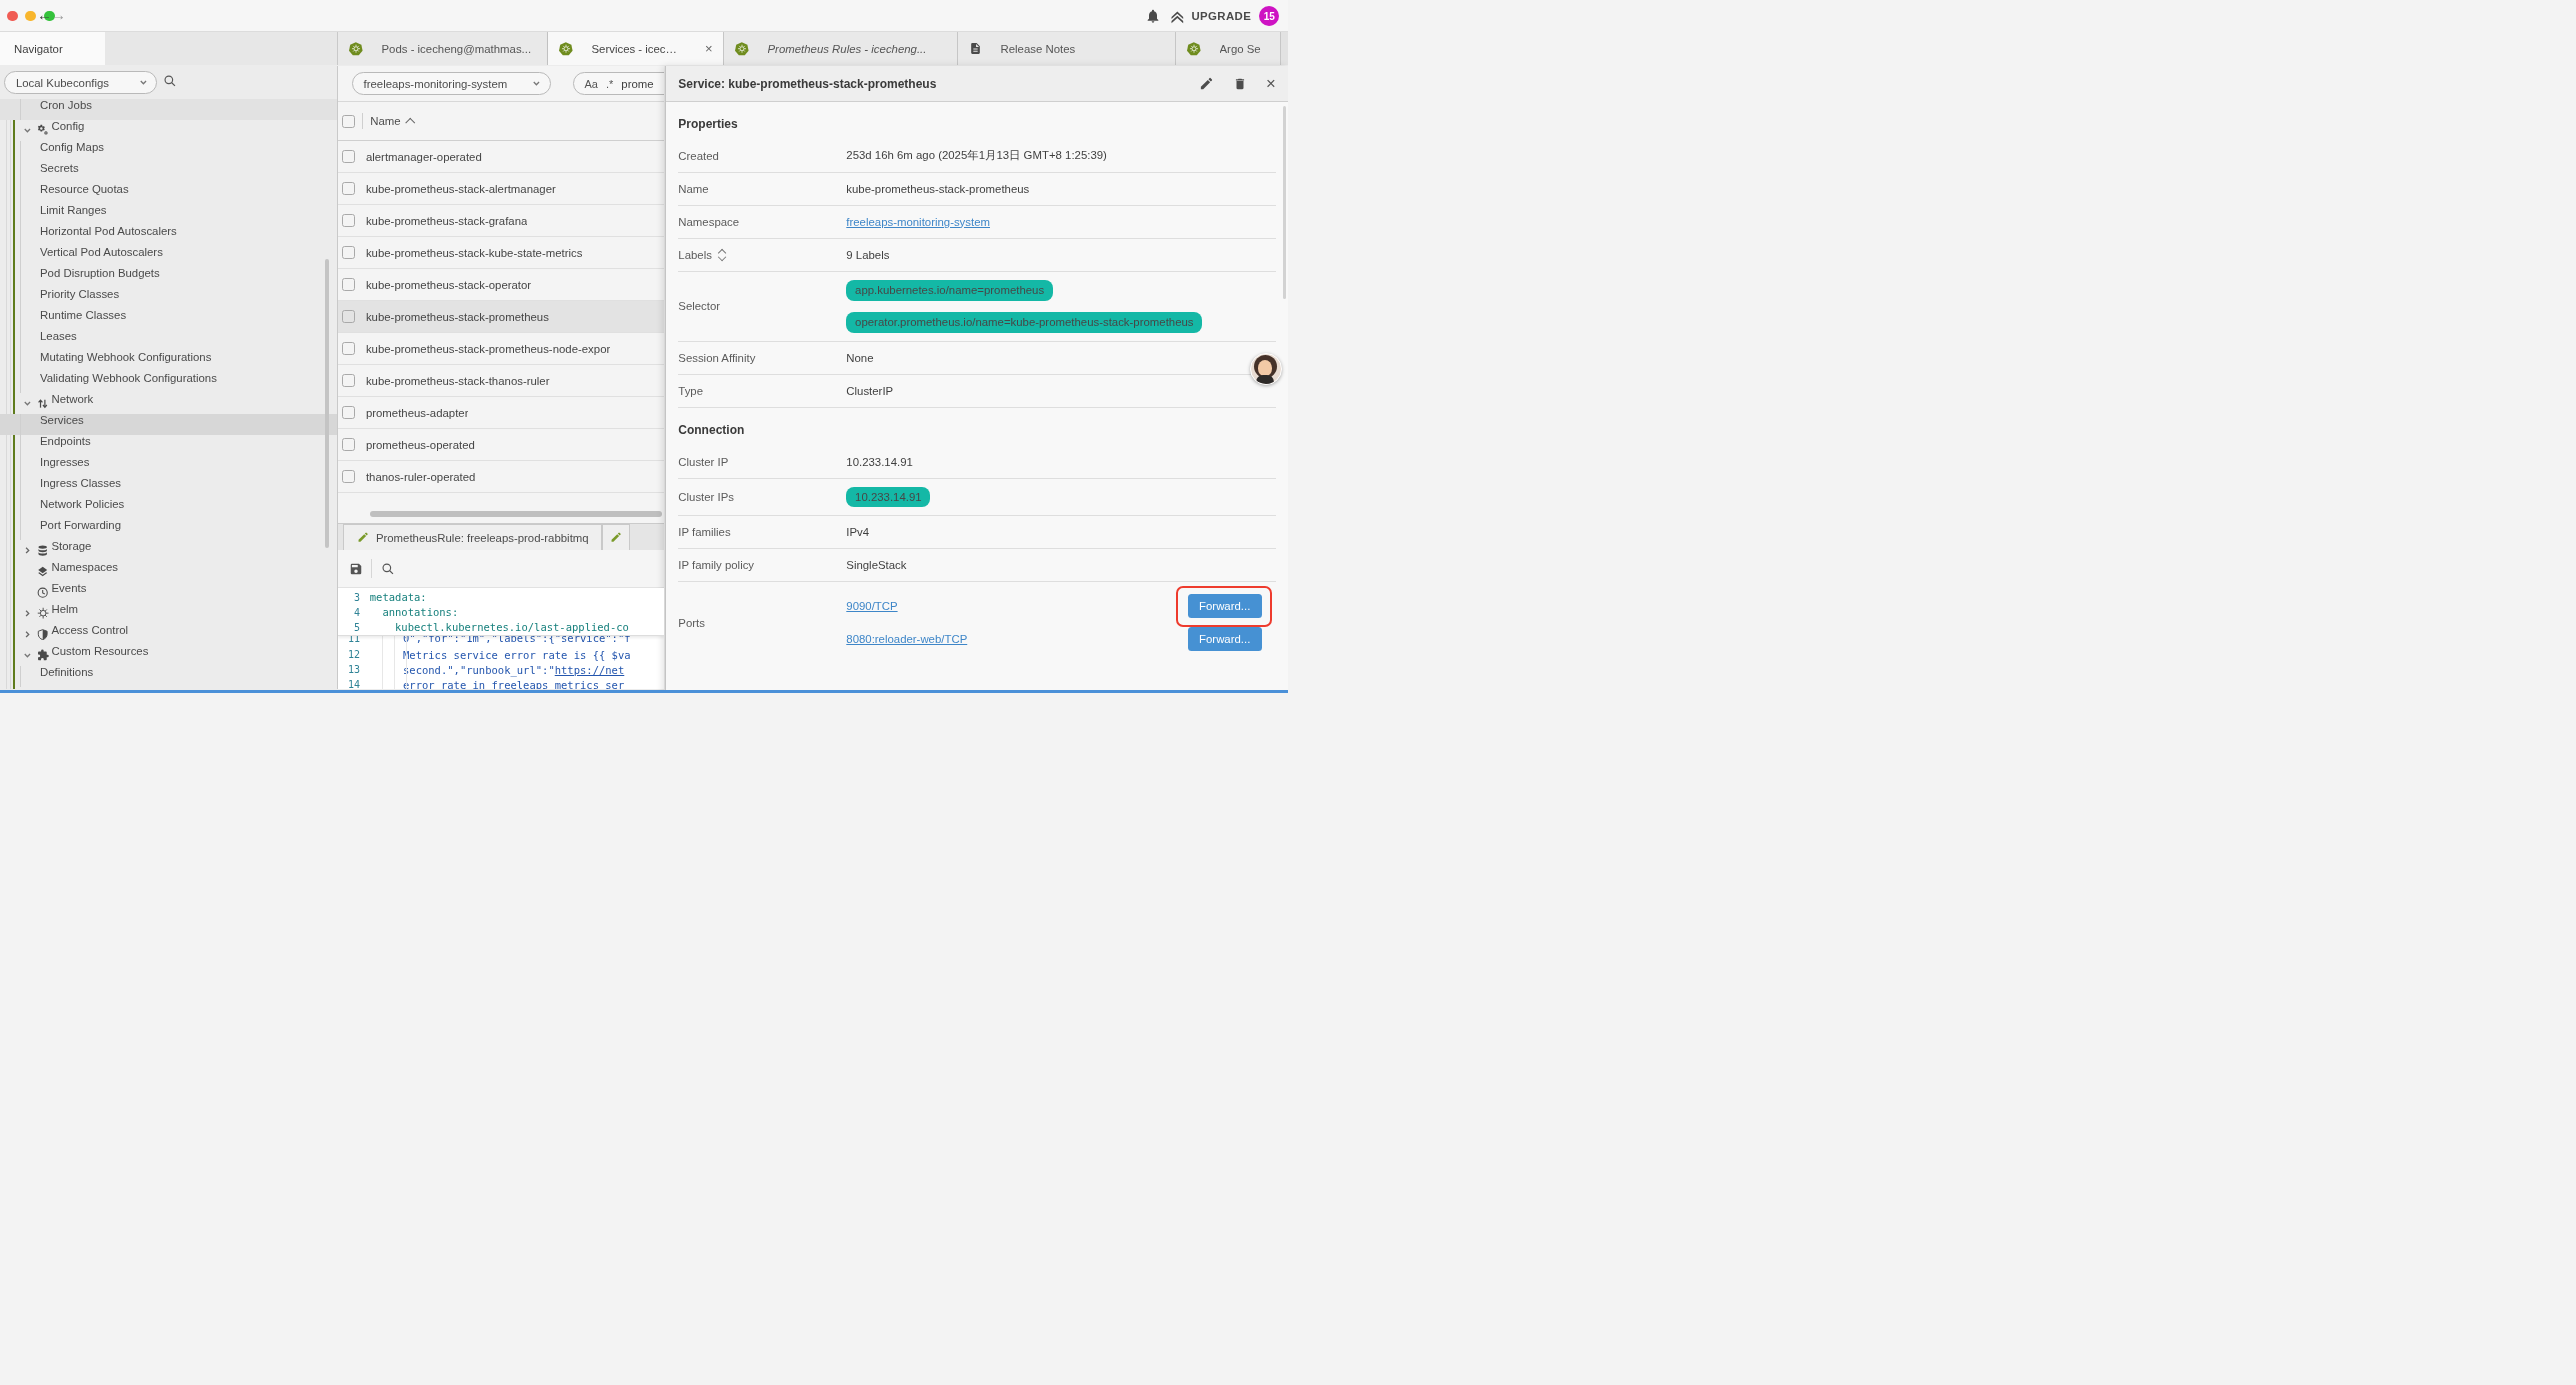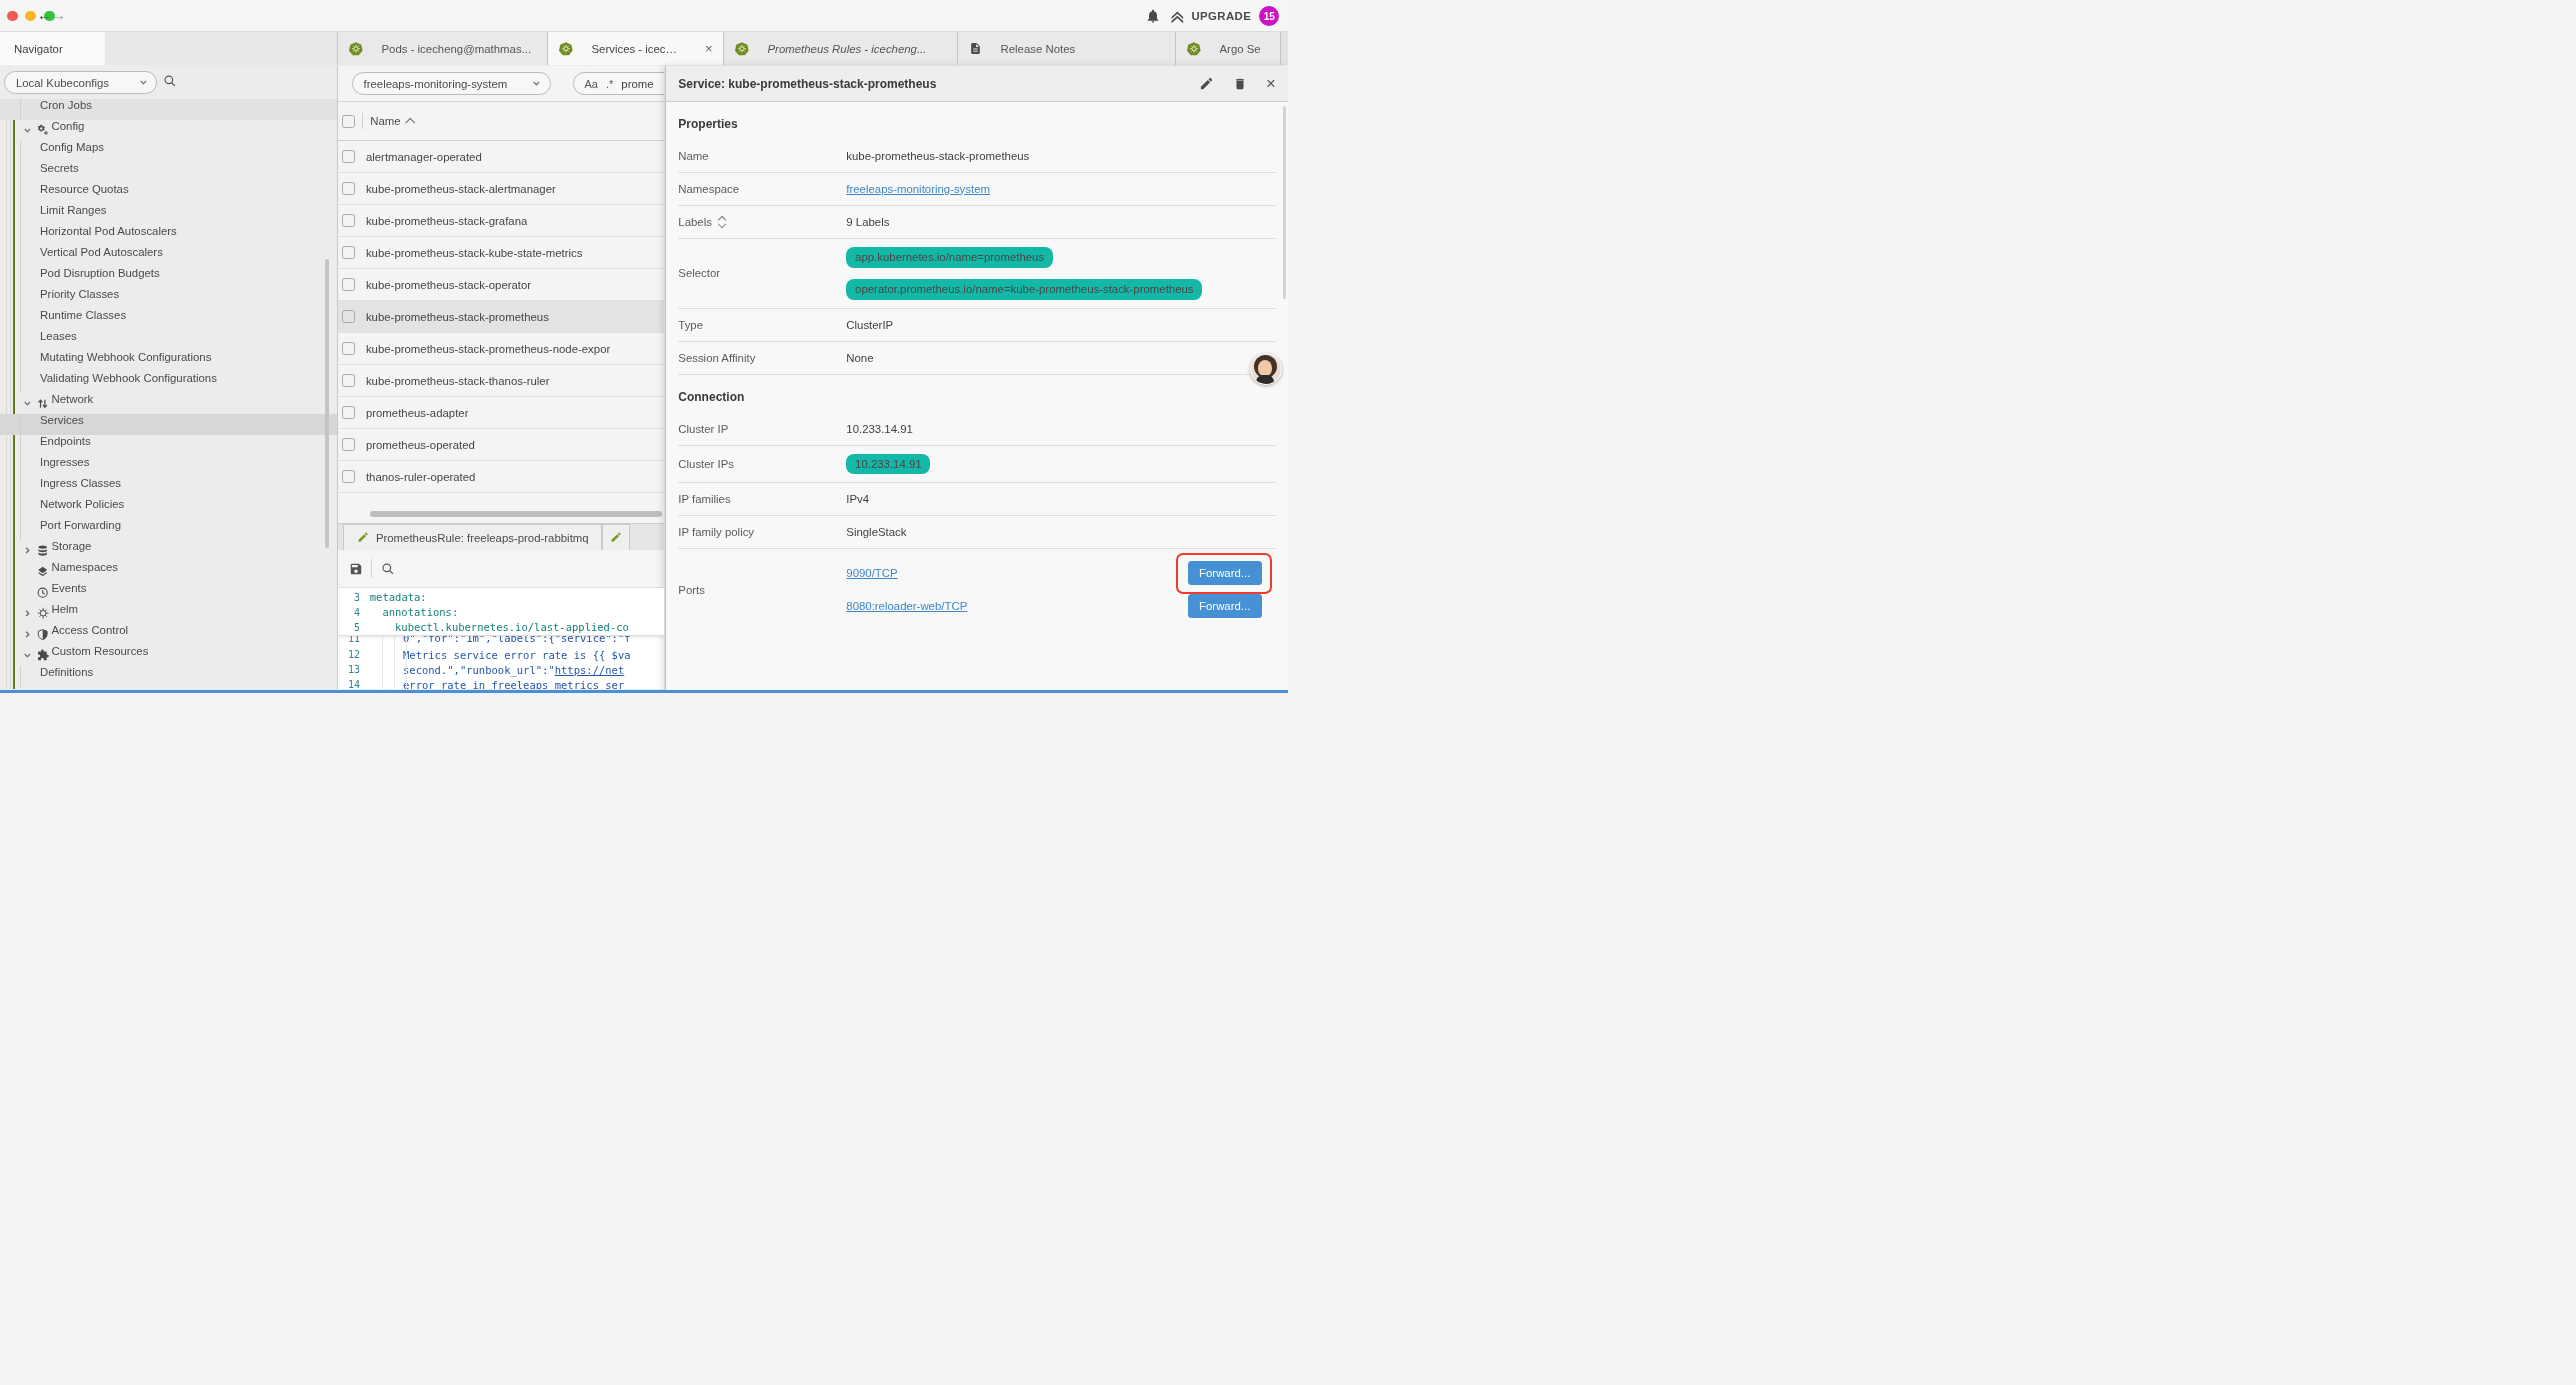--- a/index.html
+++ b/index.html
@@ -601,20 +601,26 @@
           <svg width="14" height="14" viewBox="0 0 24 24" fill="#4c4c4c">
             <path d="M6 19c0 1.1.9 2 2 2h8c1.1 0 2-.9 2-2V7H6v12zM19 4h-3.5l-1-1h-5l-1 1H5v2h14V4z"></path>
           </svg>
         </span>
       <span class="hic" style="font-size:16.7px;color:#555;">×</span>
     </div>
     <div class="pbody" id="pbody">
         <div class="pheading">Properties</div>
         <div class="prow">
           <div class="plabel">
+            <span>Created</span>
+          </div>
+          <div class="pvalue">253d 16h 6m ago (2025年1月13日 GMT+8 1:25:39)</div>
+        </div>
+        <div class="prow">
+          <div class="plabel">
             <span>Name</span>
           </div>
           <div class="pvalue">kube-prometheus-stack-prometheus</div>
         </div>
         <div class="prow">
           <div class="plabel">
             <span>Namespace</span>
           </div>
           <div class="pvalue"><span class="link">freeleaps-monitoring-system</span></div>
         </div>
@@ -632,29 +638,29 @@
           <div class="plabel">
             <span>Selector</span>
           </div>
           <div class="pvalue pillcol">
             <span class="pill">app.kubernetes.io/name=prometheus</span>
             <span class="pill">operator.prometheus.io/name=kube-prometheus-stack-prometheus</span>
           </div>
         </div>
         <div class="prow">
           <div class="plabel">
+            <span>Session Affinity</span>
+          </div>
+          <div class="pvalue">None</div>
+        </div>
+        <div class="prow">
+          <div class="plabel">
             <span>Type</span>
           </div>
           <div class="pvalue">ClusterIP</div>
-        </div>
-        <div class="prow">
-          <div class="plabel">
-            <span>Session Affinity</span>
-          </div>
-          <div class="pvalue">None</div>
         </div>
         <div class="pheading">Connection</div>
         <div class="prow">
           <div class="plabel">
             <span>Cluster IP</span>
           </div>
           <div class="pvalue">10.233.14.91</div>
         </div>
         <div class="prow">
           <div class="plabel">

